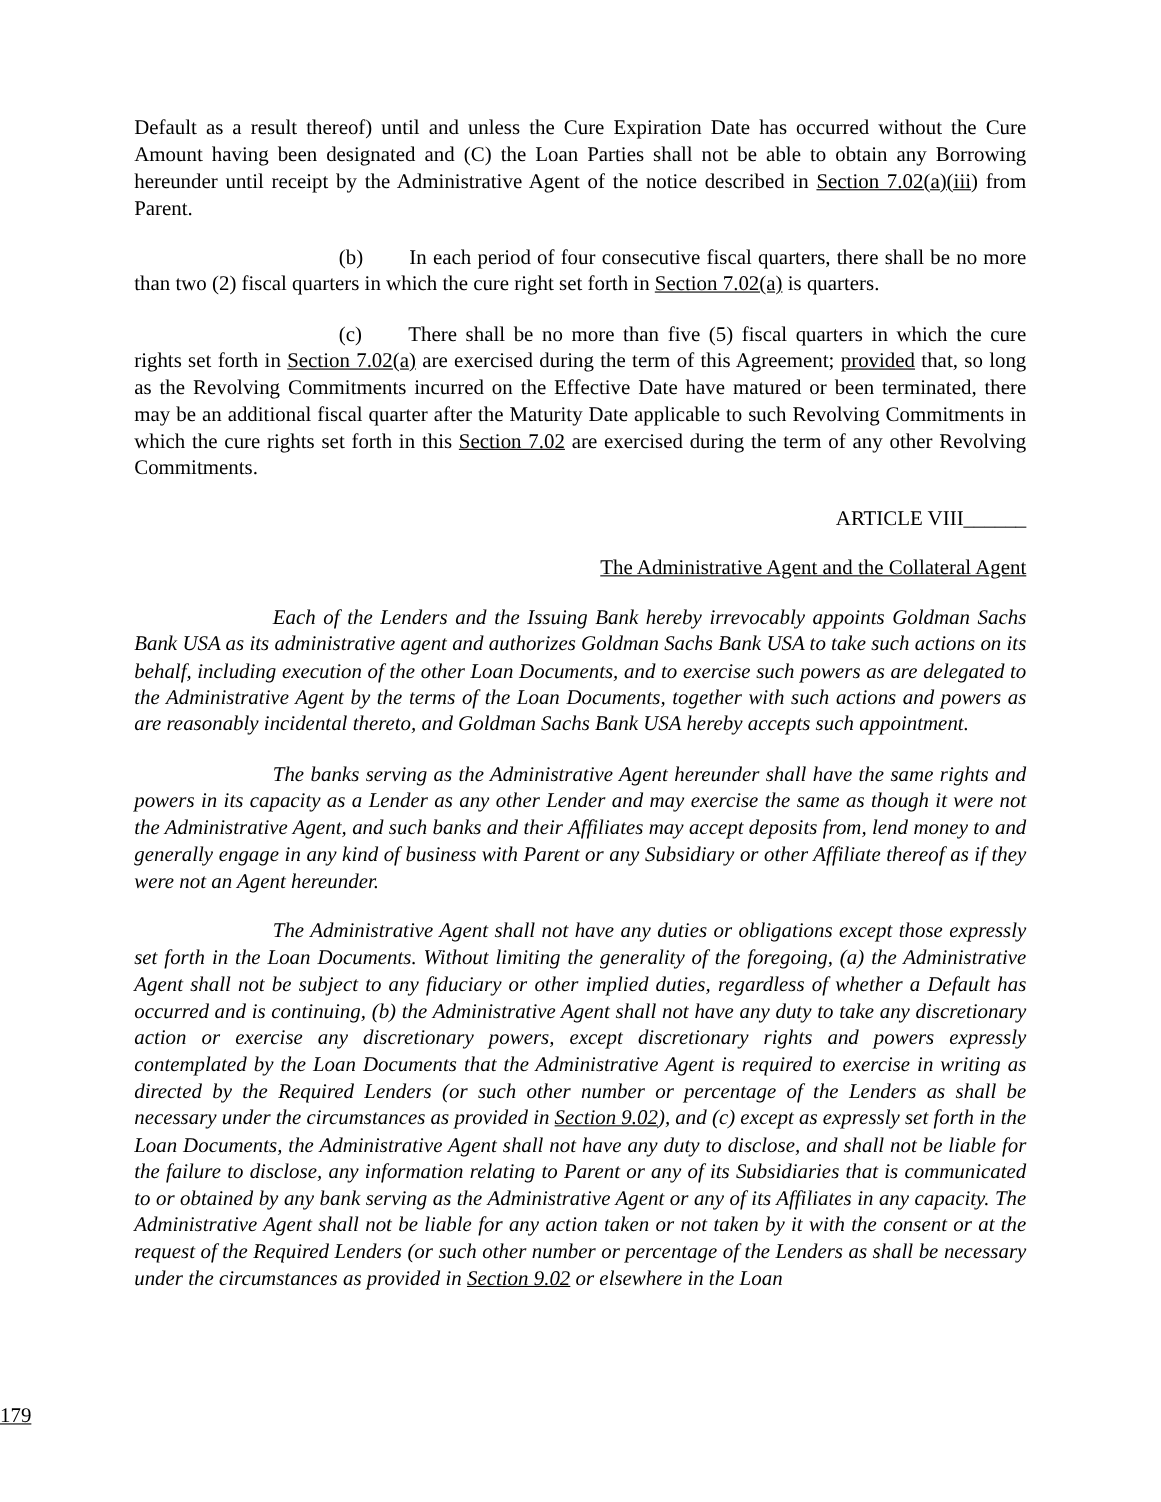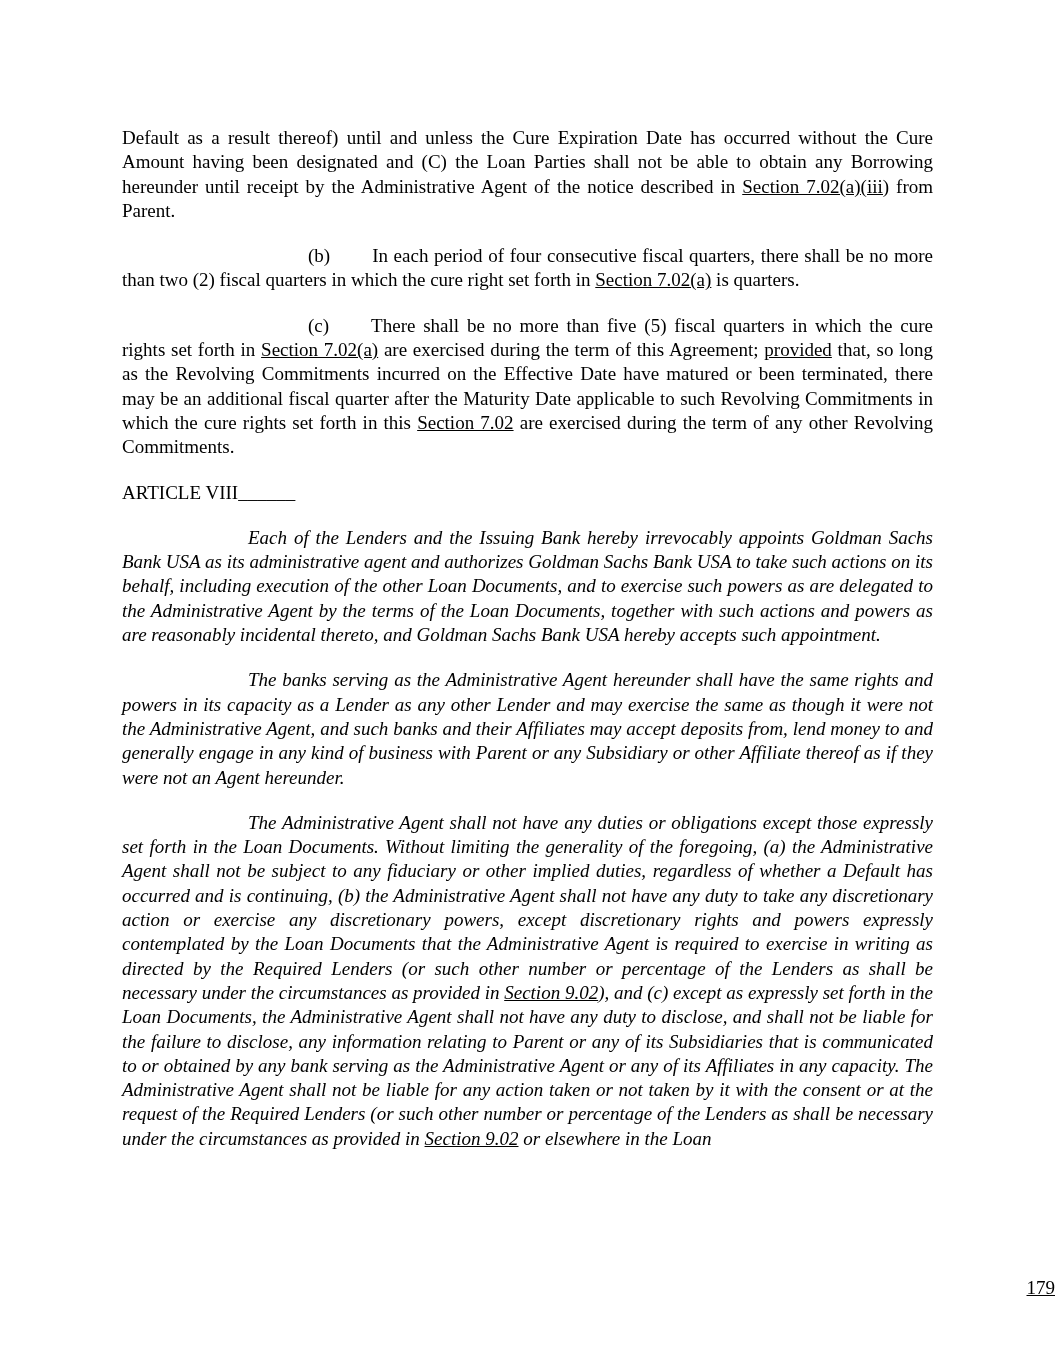--- a/index.html
+++ b/index.html
@@ -12,66 +12,67 @@
     width: 1055px;
     height: 1365px;
     background: #ffffff;
     color: #000000;
     font-family: "Liberation Serif", serif;
     overflow: hidden;
   }
   .content {
     position: absolute;
     left: 122px;
-    top: 126px;
+    top: 105px;
     width: 811px;
   }
   p.para {
     margin: 0 0 21px 0;
     font-size: 19px;
     line-height: 24.3px;
     text-align: justify;
     white-space: normal;
   }
   p.para.first-indent {
     text-indent: 126px;
     font-style: italic;
   }
   p.para.letter-indent {
     text-indent: 186px;
   }
   p.para.center {
-    text-align: left;
+    text-align: right;
     text-indent: 0;
   }
   span.u {
     text-decoration: underline;
   }
   span.tab {
     display: inline-block;
     width: 42px;
   }
   .page-number {
     position: absolute;
     top: 1276px;
     left: 0;
     width: 100%;
-    text-align: right;
+    text-align: left;
     font-size: 19px;
     line-height: 24.3px;
     text-decoration: underline;
   }
 </style>
 </head>
 <body>
 
 <div class="page">
   <div class="content">
       <p class="para justify"><span>Default as a result thereof) until and unless the Cure Expiration Date has occurred without the Cure Amount having been designated and (C) the Loan Parties shall not be able to obtain any Borrowing hereunder until receipt by the Administrative Agent of the notice described in </span><span class="u">Section 7.02(a)(iii)</span><span> from Parent.</span></p>
       <p class="para letter-indent"><span>(b)</span><span class="tab"></span><span>In each period of four consecutive fiscal quarters, there shall be no more than two (2) fiscal quarters in which the cure right set forth in </span><span class="u">Section 7.02(a)</span><span> is quarters.</span></p>
       <p class="para letter-indent"><span>(c)</span><span class="tab"></span><span>There shall be no more than five (5) fiscal quarters in which the cure rights set forth in </span><span class="u">Section 7.02(a)</span><span> are exercised during the term of this Agreement; </span><span class="u">provided</span><span> that, so long as the Revolving Commitments incurred on the Effective Date have matured or been terminated, there may be an additional fiscal quarter after the Maturity Date applicable to such Revolving Commitments in which the cure rights set forth in this </span><span class="u">Section 7.02</span><span> are exercised during the term of any other Revolving Commitments.</span></p>
       <p class="para center"><span>ARTICLE VIII______</span></p>
+      <p class="para center"><span class="u">The Administrative Agent and the Collateral Agent</span></p>
       <p class="para first-indent"><span>Each of the Lenders and the Issuing Bank hereby irrevocably appoints Goldman Sachs Bank USA as its administrative agent and authorizes Goldman Sachs Bank USA to take such actions on its behalf, including execution of the other Loan Documents, and to exercise such powers as are delegated to the Administrative Agent by the terms of the Loan Documents, together with such actions and powers as are reasonably incidental thereto, and Goldman Sachs Bank USA hereby accepts such appointment.</span></p>
       <p class="para first-indent"><span>The banks serving as the Administrative Agent hereunder shall have the same rights and powers in its capacity as a Lender as any other Lender and may exercise the same as though it were not the Administrative Agent, and such banks and their Affiliates may accept deposits from, lend money to and generally engage in any kind of business with Parent or any Subsidiary or other Affiliate thereof as if they were not an Agent hereunder.</span></p>
       <p class="para first-indent"><span>The Administrative Agent shall not have any duties or obligations except those expressly set forth in the Loan Documents.  Without limiting the generality of the foregoing, (a) the Administrative Agent shall not be subject to any fiduciary or other implied duties, regardless of whether a Default has occurred and is continuing, (b) the Administrative Agent shall not have any duty to take any discretionary action or exercise any discretionary powers, except discretionary rights and powers expressly contemplated by the Loan Documents that the Administrative Agent is required to exercise in writing as directed by the Required Lenders (or such other number or percentage of the Lenders as shall be necessary under the circumstances as provided in </span><span class="u">Section 9.02</span><span>), and (c) except as expressly set forth in the Loan Documents, the Administrative Agent shall not have any duty to disclose, and shall not be liable for the failure to disclose, any information relating to Parent or any of its Subsidiaries that is communicated to or obtained by any bank serving as the Administrative Agent or any of its Affiliates in any capacity.  The Administrative Agent shall not be liable for any action taken or not taken by it with the consent or at the request of the Required Lenders (or such other number or percentage of the Lenders as shall be necessary under the circumstances as provided in </span><span class="u">Section 9.02</span><span> or elsewhere in the Loan</span></p>
     </div>
   <div class="page-number">179</div>
 </div>
 
 </body></html>

